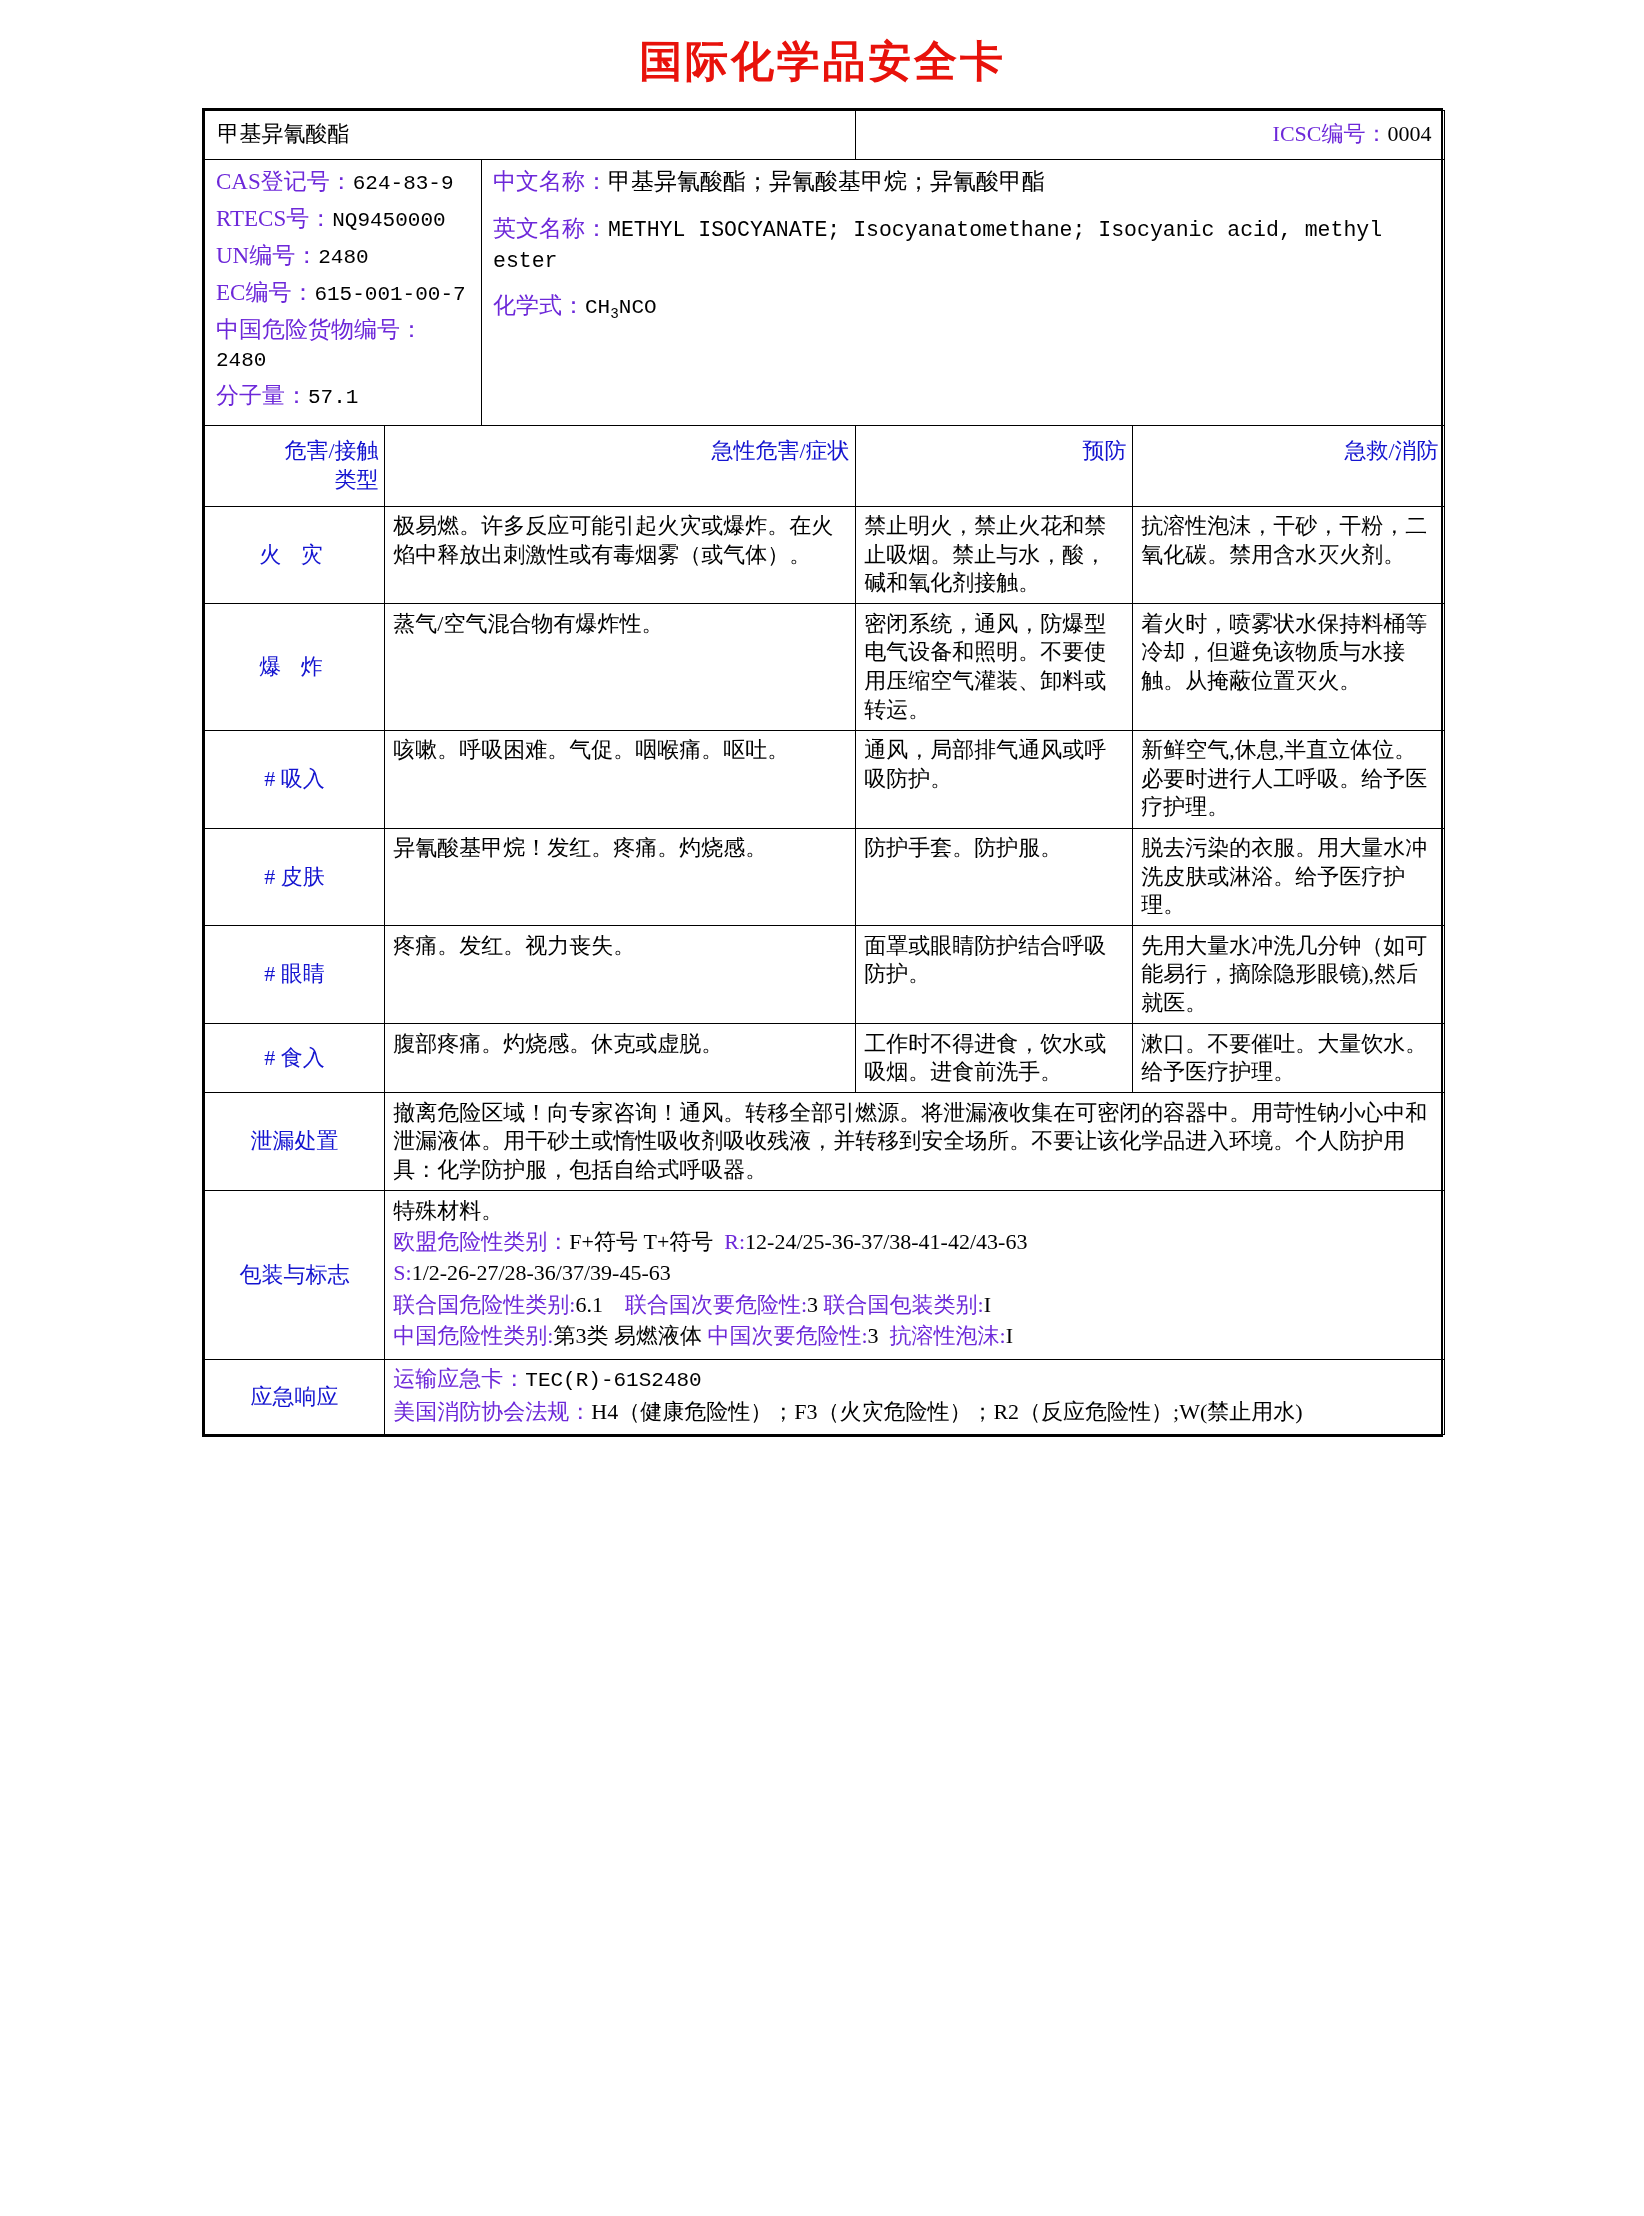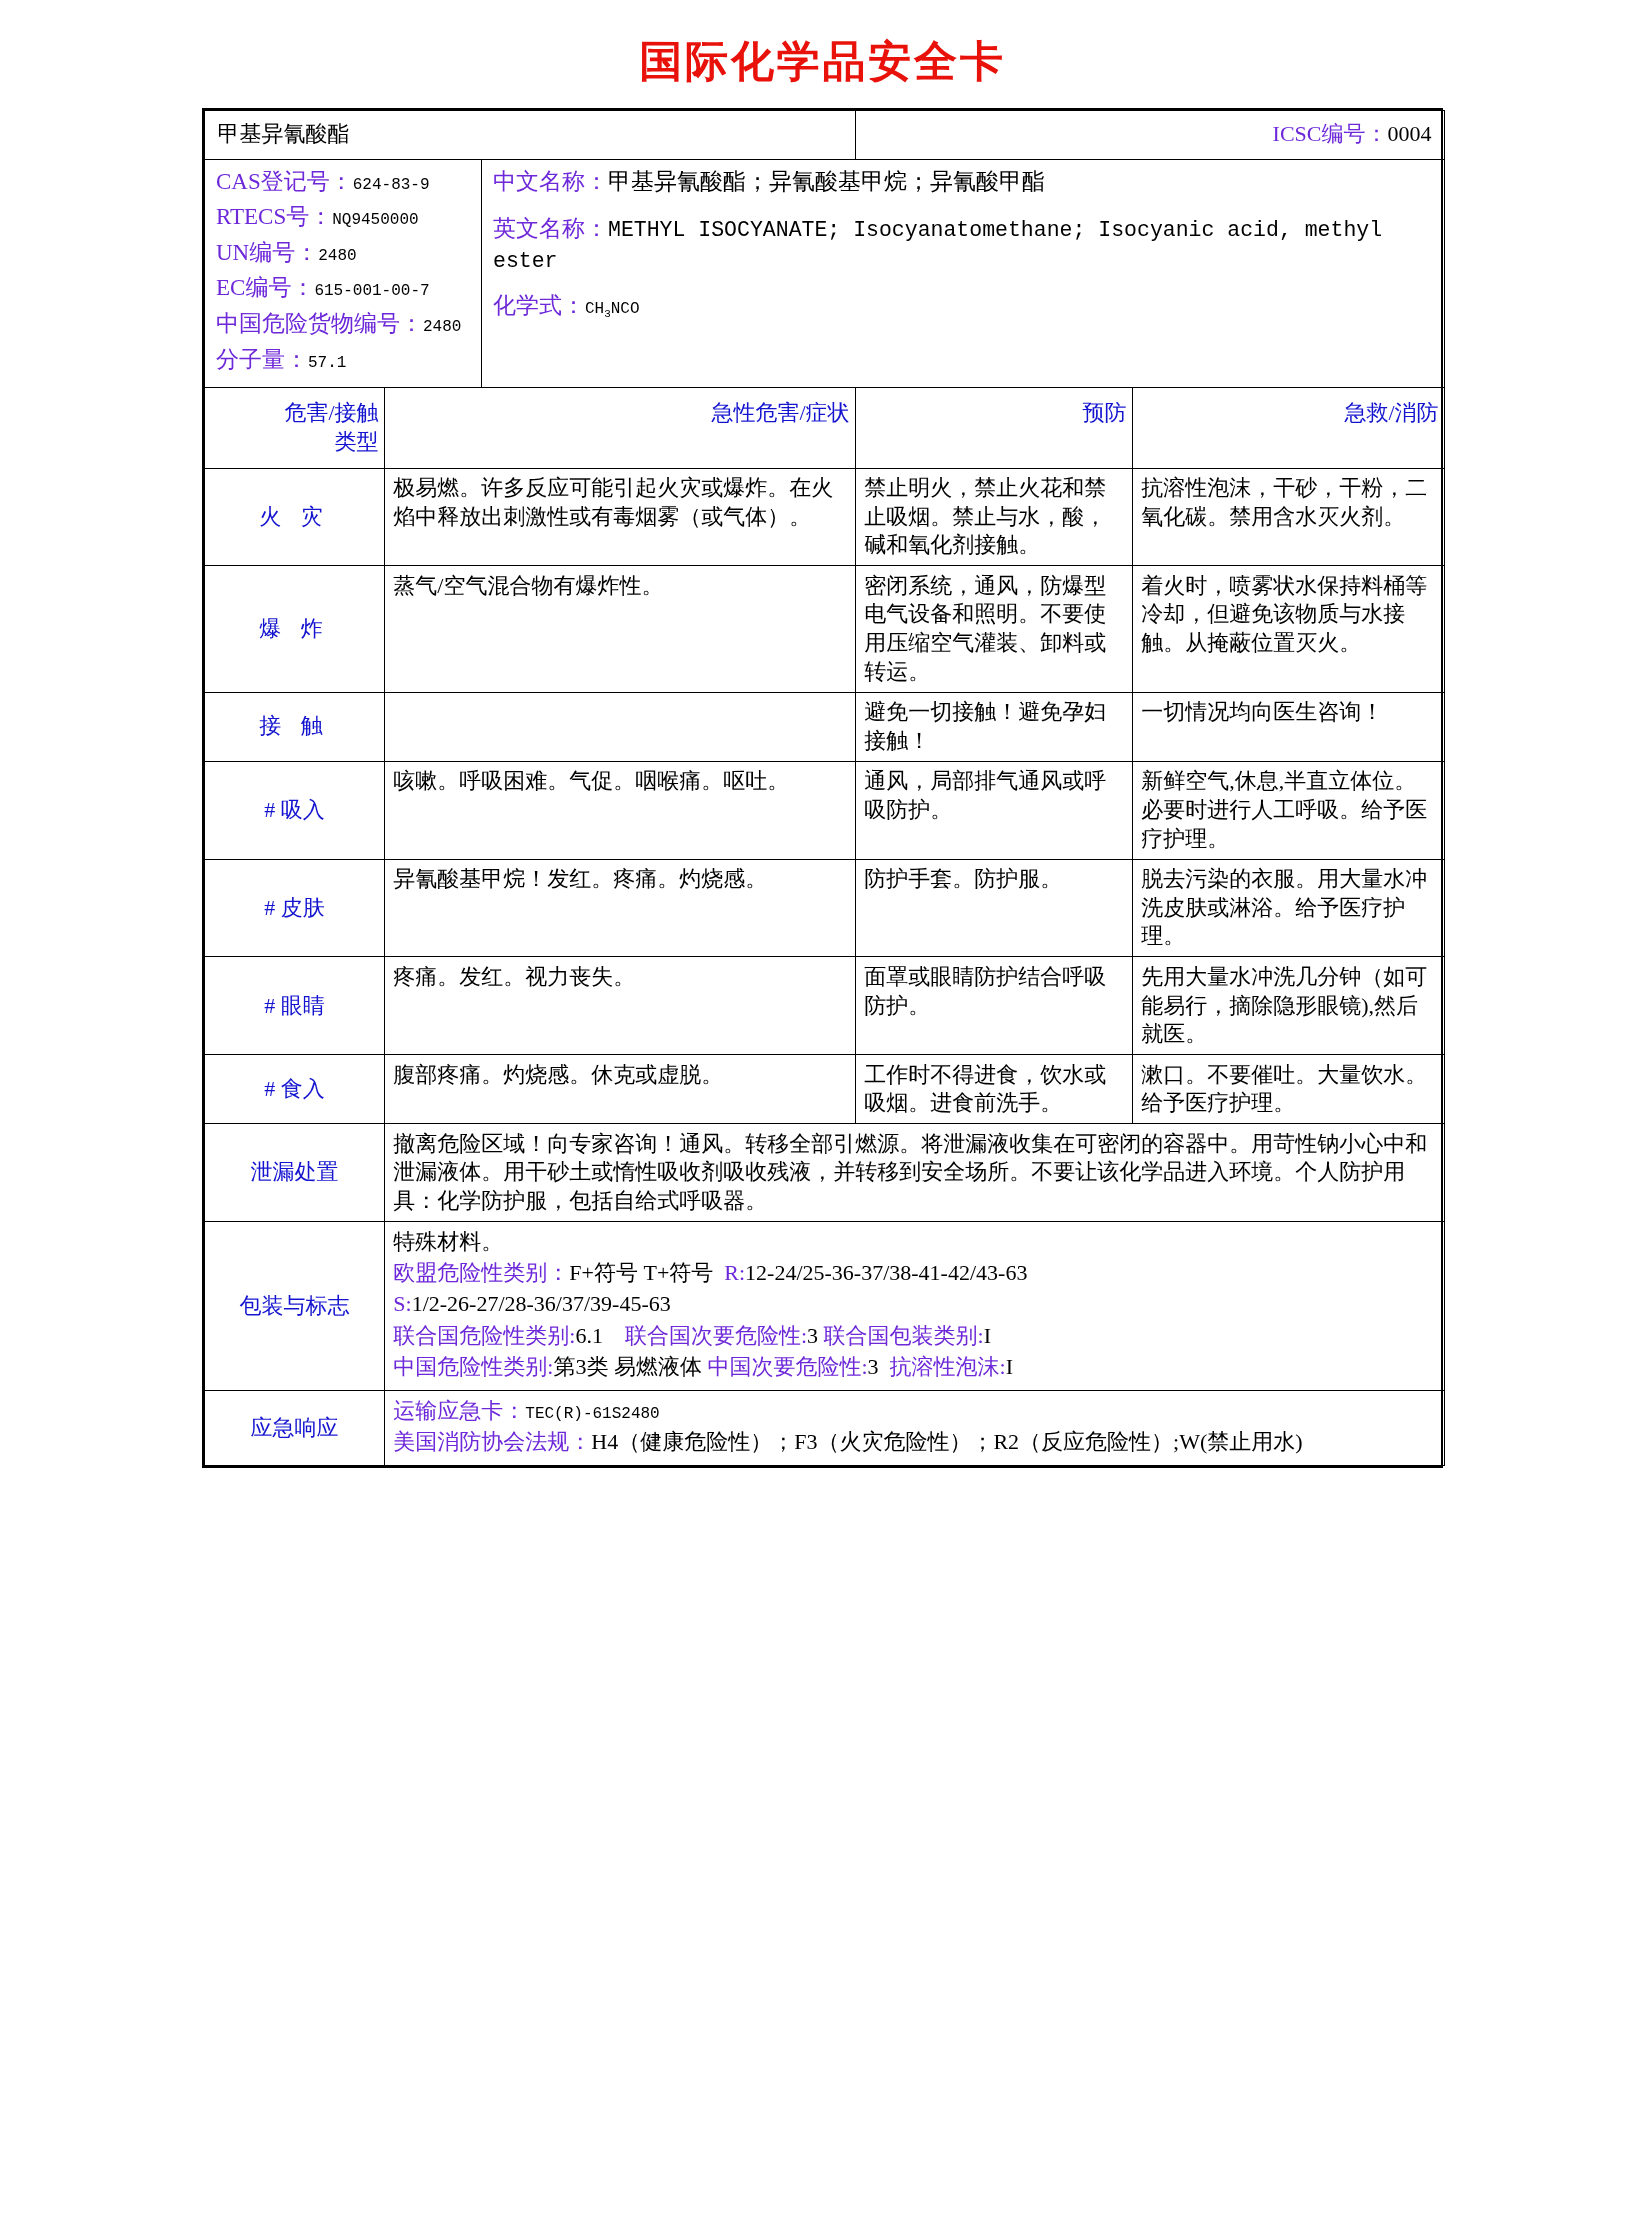--- a/index.html
+++ b/index.html
@@ -64,21 +64,21 @@
   .idblock td {
     padding: 7px 11px !important;
   }
   .idline {
     margin: 0 0 6.2px 0;
     font-size: 23px;
     line-height: 1.28;
   }
   .mono {
     font-family: "Liberation Mono", monospace;
-    font-size: 16px;
+    font-size: 21px;
   }
   .colhdr td {
     text-align: right;
     color: #1414d0;
     font-size: 25px;
     padding: 11px 5.5px !important;
     vertical-align: middle;
   }
   .rowlabel {
     color: #1414d0;
@@ -187,26 +187,20 @@
         <td class="cellbody">抗溶性泡沫，干砂，干粉，二氧化碳。禁用含水灭火剂。</td>
       </tr>
 
       <tr>
         <td class="rowlabel sp" colspan="2">爆 炸</td>
         <td class="cellbody" colspan="2">蒸气/空气混合物有爆炸性。</td>
         <td class="cellbody">密闭系统，通风，防爆型电气设备和照明。不要使用压缩空气灌装、卸料或转运。</td>
         <td class="cellbody">着火时，喷雾状水保持料桶等冷却，但避免该物质与水接触。从掩蔽位置灭火。</td>
       </tr>
 
-      <tr>
-        <td class="rowlabel sp" colspan="2">接 触</td>
-        <td class="cellbody" colspan="2"></td>
-        <td class="cellbody">避免一切接触！避免孕妇接触！</td>
-        <td class="cellbody">一切情况均向医生咨询！</td>
-      </tr>
 
       <tr>
         <td class="rowlabel" colspan="2"># 吸入</td>
         <td class="cellbody" colspan="2">咳嗽。呼吸困难。气促。咽喉痛。呕吐。</td>
         <td class="cellbody">通风，局部排气通风或呼吸防护。</td>
         <td class="cellbody">新鲜空气,休息,半直立体位。必要时进行人工呼吸。给予医疗护理。</td>
       </tr>
 
       <tr>
         <td class="rowlabel" colspan="2"># 皮肤</td>

